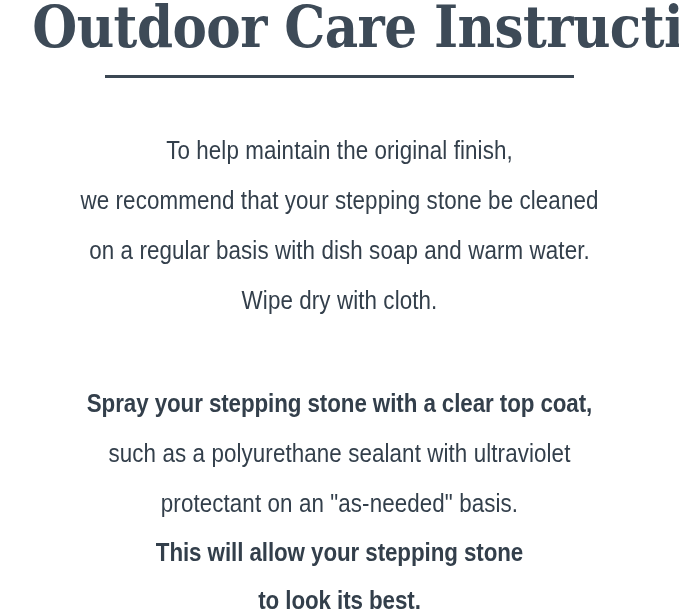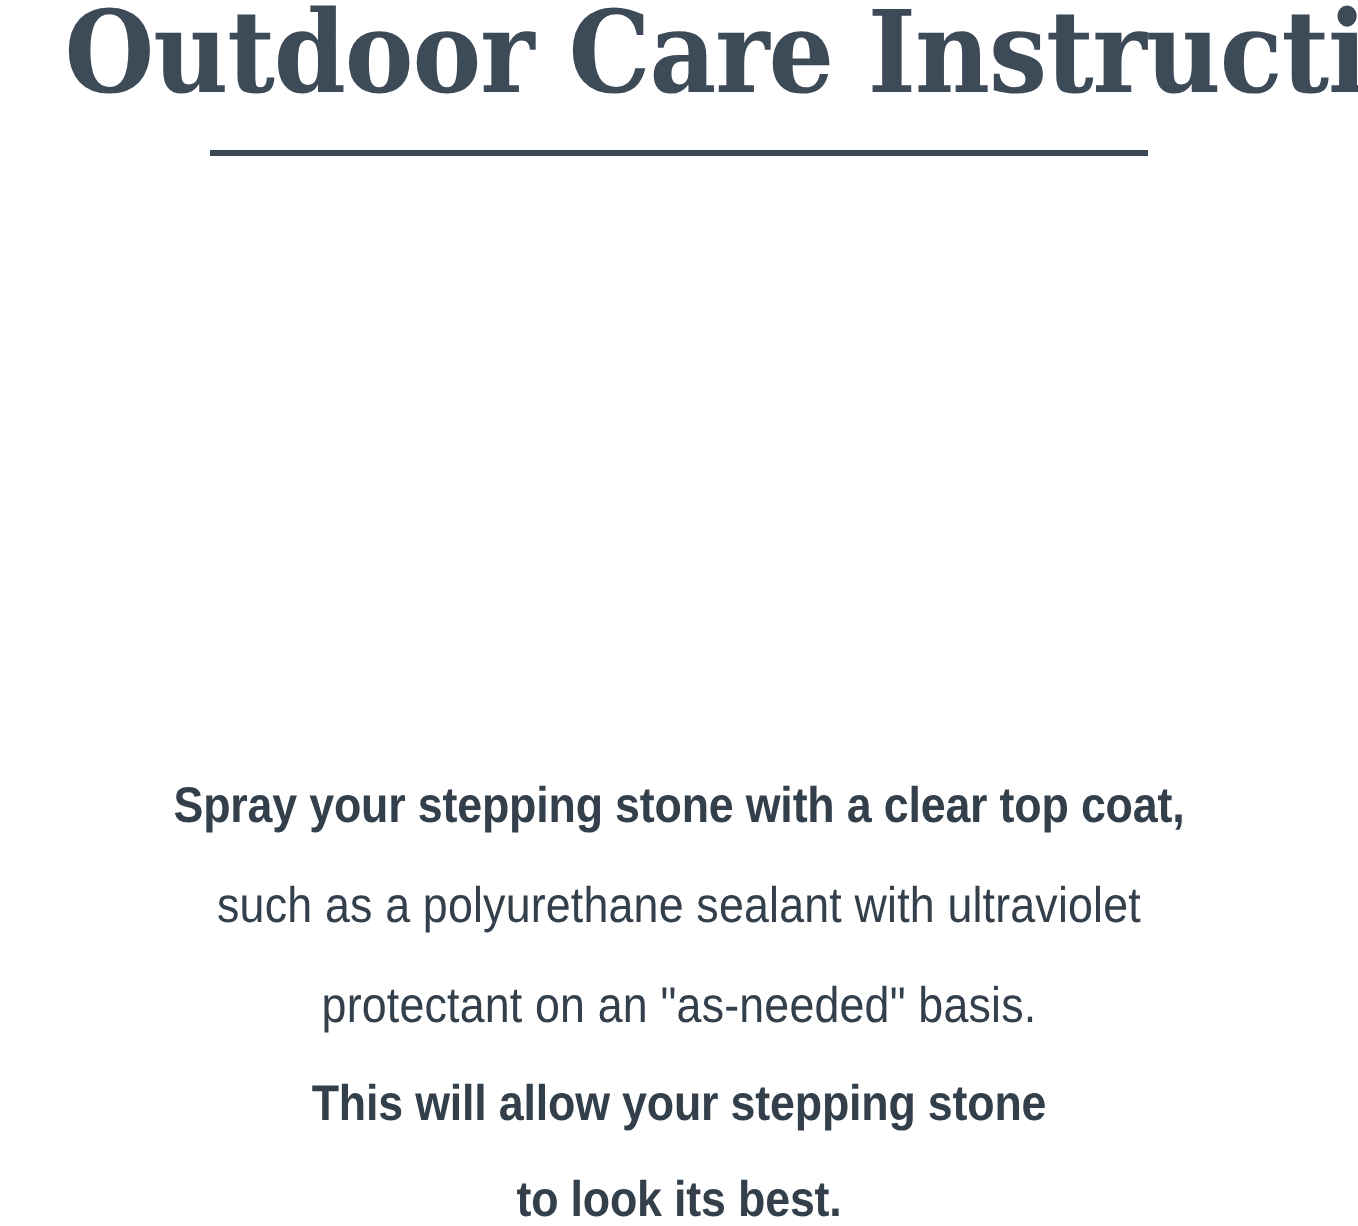--- a/index.html
+++ b/index.html
@@ -91,20 +91,26 @@
 </head>
 <body>
 
 <div class="card">
 
   <div class="title-block">
     <h1 class="page-title">Outdoor Care Instructions</h1>
     <div class="title-rule"></div>
   </div>
 
+  <div class="body-block para-one">
+    <p class="copy-line">To help maintain the original finish,</p>
+    <p class="copy-line">we recommend that your stepping stone be cleaned</p>
+    <p class="copy-line">on a regular basis with dish soap and warm water.</p>
+    <p class="copy-line">Wipe dry with cloth.</p>
+  </div>
 
   <div class="body-block para-two">
     <p class="copy-line is-bold">Spray your stepping stone with a clear top coat,</p>
     <p class="copy-line">such as a polyurethane sealant with ultraviolet</p>
     <p class="copy-line">protectant on an "as-needed" basis.</p>
     <p class="copy-line is-bold tight">This will allow your stepping stone</p>
     <p class="copy-line is-bold tight">to look its best.</p>
   </div>
 
 </div>

